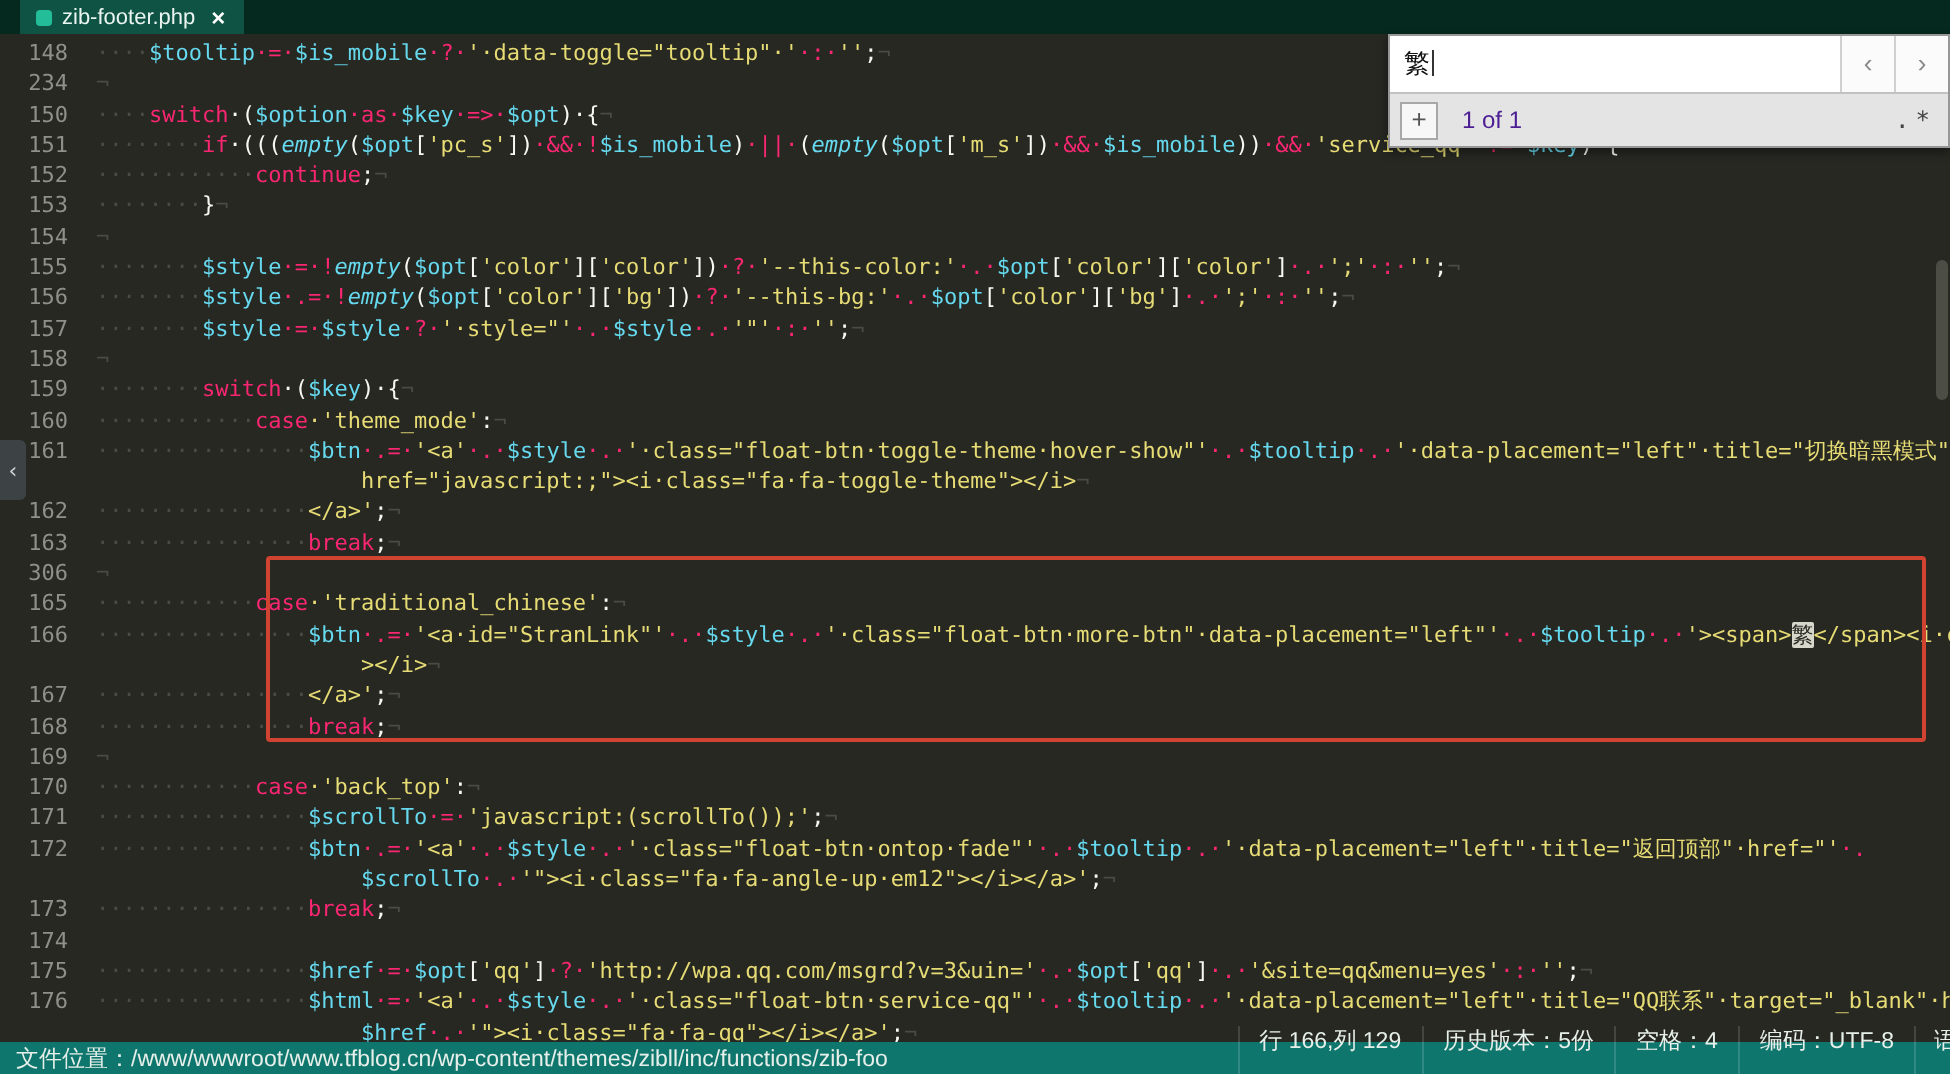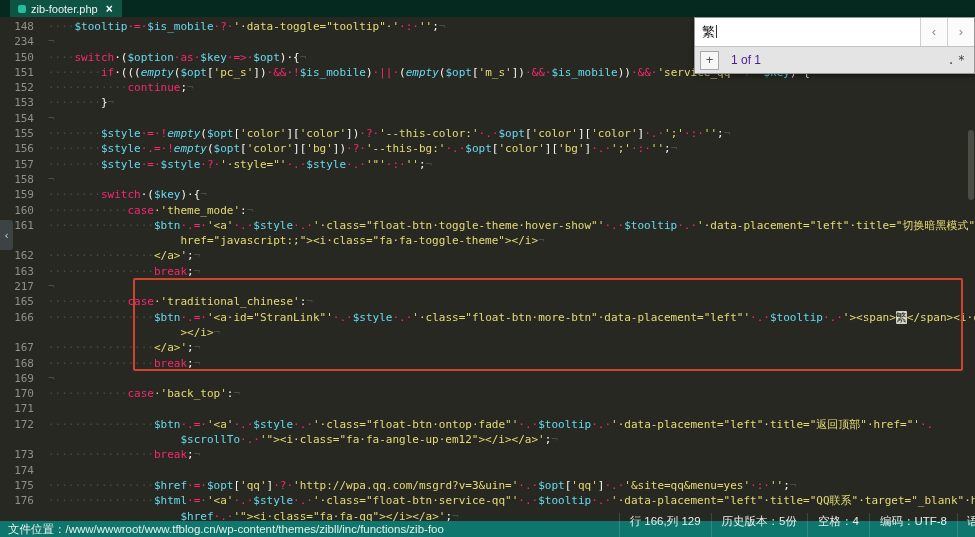--- a/index.html
+++ b/index.html
@@ -80,29 +80,29 @@
         <div class="row"><span class="gut">155</span><span class="codetxt"><span class="tk-ws">········</span><span class="tk-v">$style</span><span class="tk-o">·=·!</span><span class="tk-fn">empty</span><span class="tk-p">(</span><span class="tk-v">$opt</span><span class="tk-p">[</span><span class="tk-s">'color'</span><span class="tk-p">][</span><span class="tk-s">'color'</span><span class="tk-p">])</span><span class="tk-o">·?·</span><span class="tk-s">'--this-color:'</span><span class="tk-o">·.·</span><span class="tk-v">$opt</span><span class="tk-p">[</span><span class="tk-s">'color'</span><span class="tk-p">][</span><span class="tk-s">'color'</span><span class="tk-p">]</span><span class="tk-o">·.·</span><span class="tk-s">';'</span><span class="tk-o">·:·</span><span class="tk-s">''</span><span class="tk-p">;</span><span class="tk-e">¬</span></span></div>
         <div class="row"><span class="gut">156</span><span class="codetxt"><span class="tk-ws">········</span><span class="tk-v">$style</span><span class="tk-o">·.=·!</span><span class="tk-fn">empty</span><span class="tk-p">(</span><span class="tk-v">$opt</span><span class="tk-p">[</span><span class="tk-s">'color'</span><span class="tk-p">][</span><span class="tk-s">'bg'</span><span class="tk-p">])</span><span class="tk-o">·?·</span><span class="tk-s">'--this-bg:'</span><span class="tk-o">·.·</span><span class="tk-v">$opt</span><span class="tk-p">[</span><span class="tk-s">'color'</span><span class="tk-p">][</span><span class="tk-s">'bg'</span><span class="tk-p">]</span><span class="tk-o">·.·</span><span class="tk-s">';'</span><span class="tk-o">·:·</span><span class="tk-s">''</span><span class="tk-p">;</span><span class="tk-e">¬</span></span></div>
         <div class="row"><span class="gut">157</span><span class="codetxt"><span class="tk-ws">········</span><span class="tk-v">$style</span><span class="tk-o">·=·</span><span class="tk-v">$style</span><span class="tk-o">·?·</span><span class="tk-s">'·style="'</span><span class="tk-o">·.·</span><span class="tk-v">$style</span><span class="tk-o">·.·</span><span class="tk-s">'"'</span><span class="tk-o">·:·</span><span class="tk-s">''</span><span class="tk-p">;</span><span class="tk-e">¬</span></span></div>
         <div class="row"><span class="gut">158</span><span class="codetxt"><span class="tk-e">¬</span></span></div>
         <div class="row"><span class="gut">159</span><span class="codetxt"><span class="tk-ws">········</span><span class="tk-kw">switch</span><span class="tk-p">·(</span><span class="tk-v">$key</span><span class="tk-p">)·{</span><span class="tk-e">¬</span></span></div>
         <div class="row"><span class="gut">160</span><span class="codetxt"><span class="tk-ws">············</span><span class="tk-kw">case</span><span class="tk-s">·'theme_mode'</span><span class="tk-p">:</span><span class="tk-e">¬</span></span></div>
         <div class="row"><span class="gut">161</span><span class="codetxt"><span class="tk-ws">················</span><span class="tk-v">$btn</span><span class="tk-o">·.=·</span><span class="tk-s">'&lt;a'</span><span class="tk-o">·.·</span><span class="tk-v">$style</span><span class="tk-o">·.·</span><span class="tk-s">'·class="float-btn·toggle-theme·hover-show"'</span><span class="tk-o">·.·</span><span class="tk-v">$tooltip</span><span class="tk-o">·.·</span><span class="tk-s">'·data-placement="left"·title="切换暗黑模式"</span></span></div>
         <div class="row"><span class="gut"></span><span class="codetxt"><span class="tk-sp">                    </span><span class="tk-s">href="javascript:;"&gt;&lt;i·class="fa·fa-toggle-theme"&gt;&lt;/i&gt;</span><span class="tk-e">¬</span></span></div>
         <div class="row"><span class="gut">162</span><span class="codetxt"><span class="tk-ws">················</span><span class="tk-s">&lt;/a&gt;'</span><span class="tk-p">;</span><span class="tk-e">¬</span></span></div>
         <div class="row"><span class="gut">163</span><span class="codetxt"><span class="tk-ws">················</span><span class="tk-kw">break</span><span class="tk-p">;</span><span class="tk-e">¬</span></span></div>
-        <div class="row"><span class="gut">217</span><span class="codetxt"><span class="tk-e">¬</span></span></div>
+        <div class="row"><span class="gut">306</span><span class="codetxt"><span class="tk-e">¬</span></span></div>
         <div class="row"><span class="gut">165</span><span class="codetxt"><span class="tk-ws">············</span><span class="tk-kw">case</span><span class="tk-s">·'traditional_chinese'</span><span class="tk-p">:</span><span class="tk-e">¬</span></span></div>
         <div class="row"><span class="gut">166</span><span class="codetxt"><span class="tk-ws">················</span><span class="tk-v">$btn</span><span class="tk-o">·.=·</span><span class="tk-s">'&lt;a·id="StranLink"'</span><span class="tk-o">·.·</span><span class="tk-v">$style</span><span class="tk-o">·.·</span><span class="tk-s">'·class="float-btn·more-btn"·data-placement="left"'</span><span class="tk-o">·.·</span><span class="tk-v">$tooltip</span><span class="tk-o">·.·</span><span class="tk-s">'&gt;&lt;span&gt;</span><span class="tk-hl">繁</span><span class="tk-s">&lt;/span&gt;&lt;i·class="fa·fa-language"</span></span></div>
         <div class="row"><span class="gut"></span><span class="codetxt"><span class="tk-sp">                    </span><span class="tk-s">&gt;&lt;/i&gt;</span><span class="tk-e">¬</span></span></div>
         <div class="row"><span class="gut">167</span><span class="codetxt"><span class="tk-ws">················</span><span class="tk-s">&lt;/a&gt;'</span><span class="tk-p">;</span><span class="tk-e">¬</span></span></div>
         <div class="row"><span class="gut">168</span><span class="codetxt"><span class="tk-ws">················</span><span class="tk-kw">break</span><span class="tk-p">;</span><span class="tk-e">¬</span></span></div>
         <div class="row"><span class="gut">169</span><span class="codetxt"><span class="tk-e">¬</span></span></div>
         <div class="row"><span class="gut">170</span><span class="codetxt"><span class="tk-ws">············</span><span class="tk-kw">case</span><span class="tk-s">·'back_top'</span><span class="tk-p">:</span><span class="tk-e">¬</span></span></div>
-        <div class="row"><span class="gut">171</span></div>
+        <div class="row"><span class="gut">171</span><span class="codetxt"><span class="tk-ws">················</span><span class="tk-v">$scrollTo</span><span class="tk-o">·=·</span><span class="tk-s">'javascript:(scrollTo());'</span><span class="tk-p">;</span><span class="tk-e">¬</span></span></div>
         <div class="row"><span class="gut">172</span><span class="codetxt"><span class="tk-ws">················</span><span class="tk-v">$btn</span><span class="tk-o">·.=·</span><span class="tk-s">'&lt;a'</span><span class="tk-o">·.·</span><span class="tk-v">$style</span><span class="tk-o">·.·</span><span class="tk-s">'·class="float-btn·ontop·fade"'</span><span class="tk-o">·.·</span><span class="tk-v">$tooltip</span><span class="tk-o">·.·</span><span class="tk-s">'·data-placement="left"·title="返回顶部"·href="'</span><span class="tk-o">·.</span></span></div>
         <div class="row"><span class="gut"></span><span class="codetxt"><span class="tk-sp">                    </span><span class="tk-v">$scrollTo</span><span class="tk-o">·.·</span><span class="tk-s">'"&gt;&lt;i·class="fa·fa-angle-up·em12"&gt;&lt;/i&gt;&lt;/a&gt;'</span><span class="tk-p">;</span><span class="tk-e">¬</span></span></div>
         <div class="row"><span class="gut">173</span><span class="codetxt"><span class="tk-ws">················</span><span class="tk-kw">break</span><span class="tk-p">;</span><span class="tk-e">¬</span></span></div>
         <div class="row"><span class="gut">174</span></div>
         <div class="row"><span class="gut">175</span><span class="codetxt"><span class="tk-ws">················</span><span class="tk-v">$href</span><span class="tk-o">·=·</span><span class="tk-v">$opt</span><span class="tk-p">[</span><span class="tk-s">'qq'</span><span class="tk-p">]</span><span class="tk-o">·?·</span><span class="tk-s">'http://wpa.qq.com/msgrd?v=3&amp;uin='</span><span class="tk-o">·.·</span><span class="tk-v">$opt</span><span class="tk-p">[</span><span class="tk-s">'qq'</span><span class="tk-p">]</span><span class="tk-o">·.·</span><span class="tk-s">'&amp;site=qq&amp;menu=yes'</span><span class="tk-o">·:·</span><span class="tk-s">''</span><span class="tk-p">;</span><span class="tk-e">¬</span></span></div>
         <div class="row"><span class="gut">176</span><span class="codetxt"><span class="tk-ws">················</span><span class="tk-v">$html</span><span class="tk-o">·=·</span><span class="tk-s">'&lt;a'</span><span class="tk-o">·.·</span><span class="tk-v">$style</span><span class="tk-o">·.·</span><span class="tk-s">'·class="float-btn·service-qq"'</span><span class="tk-o">·.·</span><span class="tk-v">$tooltip</span><span class="tk-o">·.·</span><span class="tk-s">'·data-placement="left"·title="QQ联系"·target="_blank"·href="'</span></span></div>
         <div class="row"><span class="gut"></span><span class="codetxt"><span class="tk-sp">                    </span><span class="tk-v">$href</span><span class="tk-o">·.·</span><span class="tk-s">'"&gt;&lt;i·class="fa·fa-qq"&gt;&lt;/i&gt;&lt;/a&gt;'</span><span class="tk-p">;</span><span class="tk-e">¬</span></span></div>
       </div>
     <div class="redbox"></div>
   </main>

